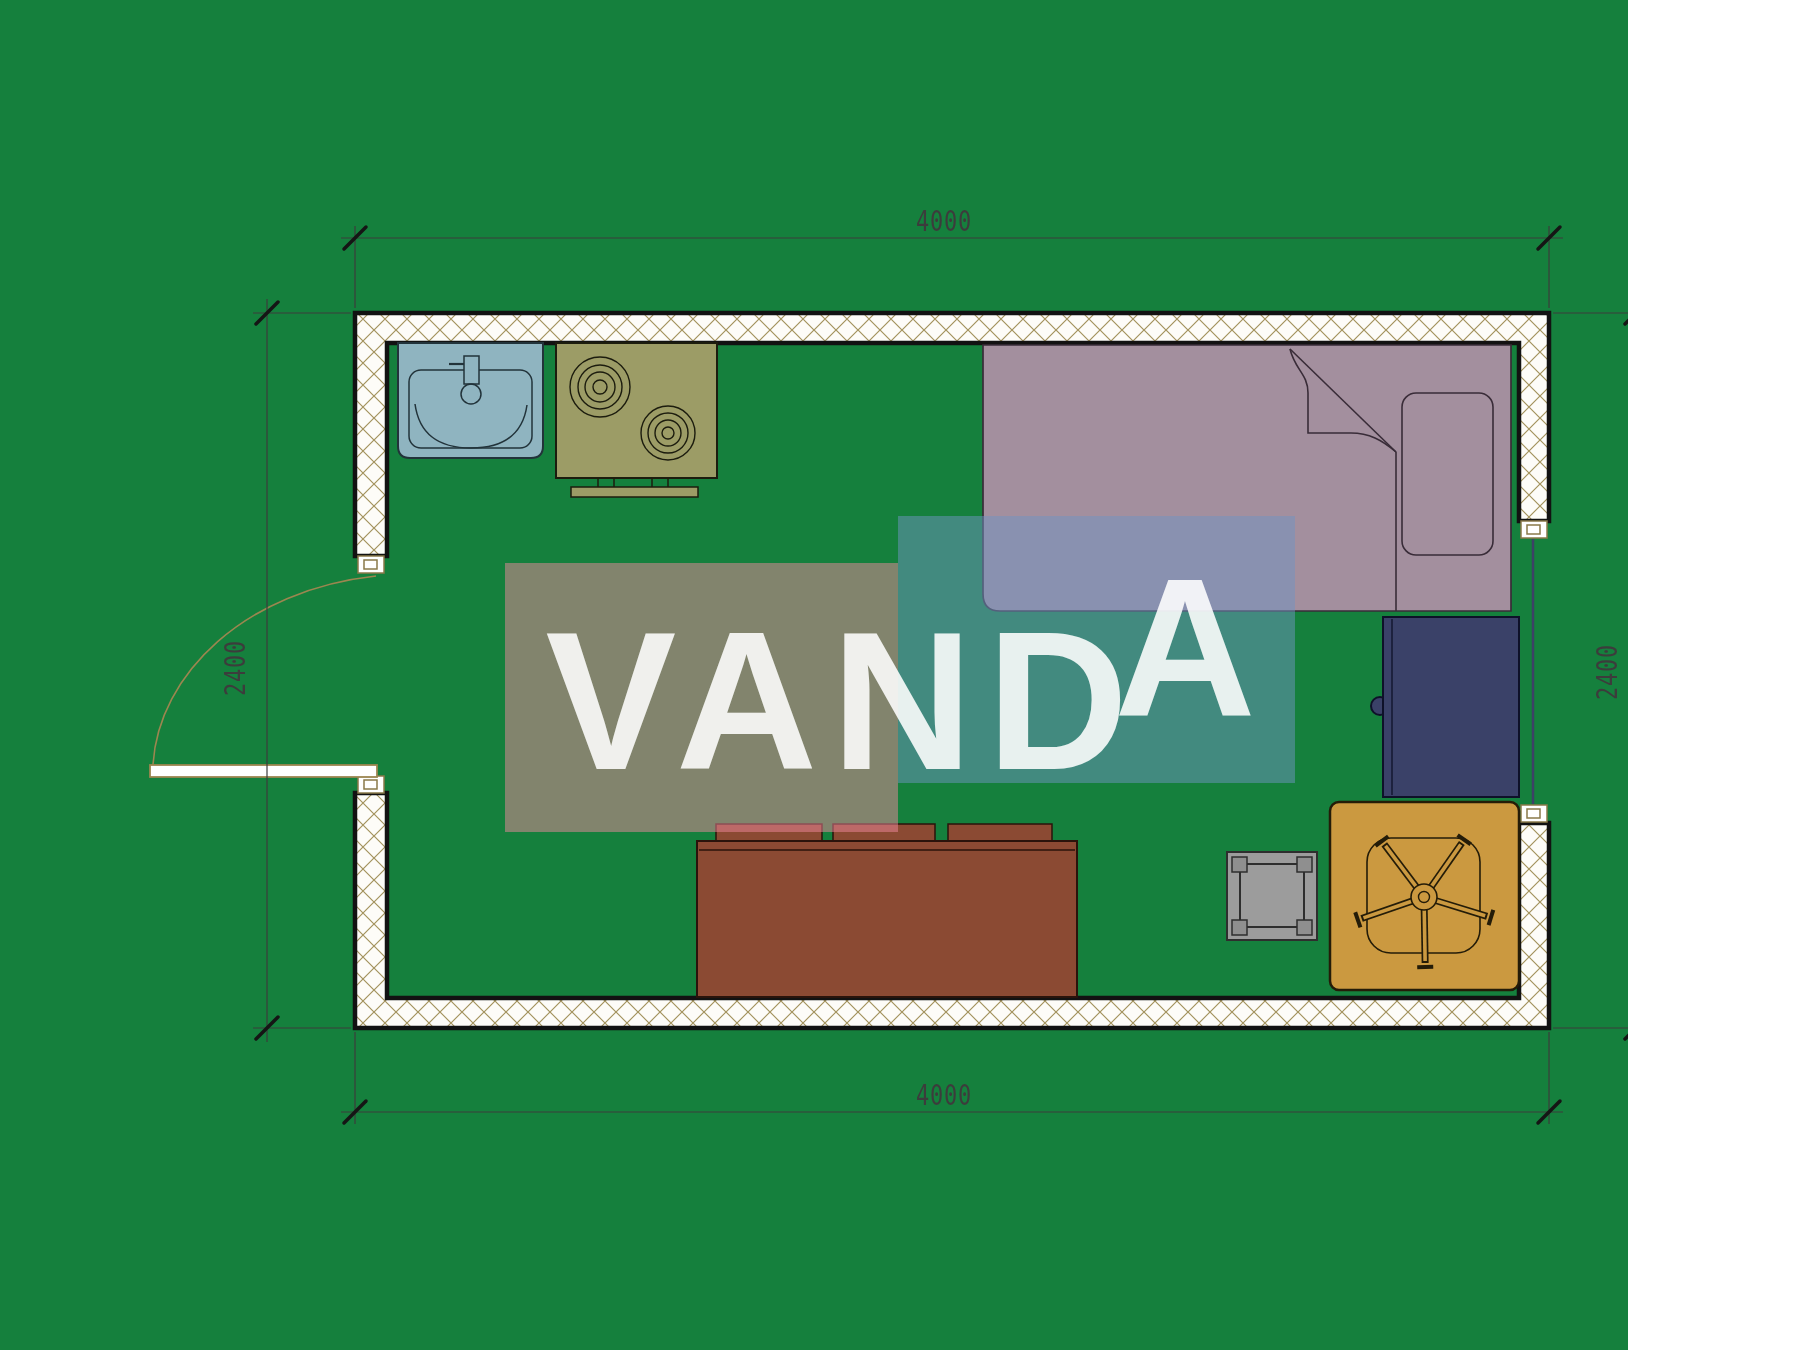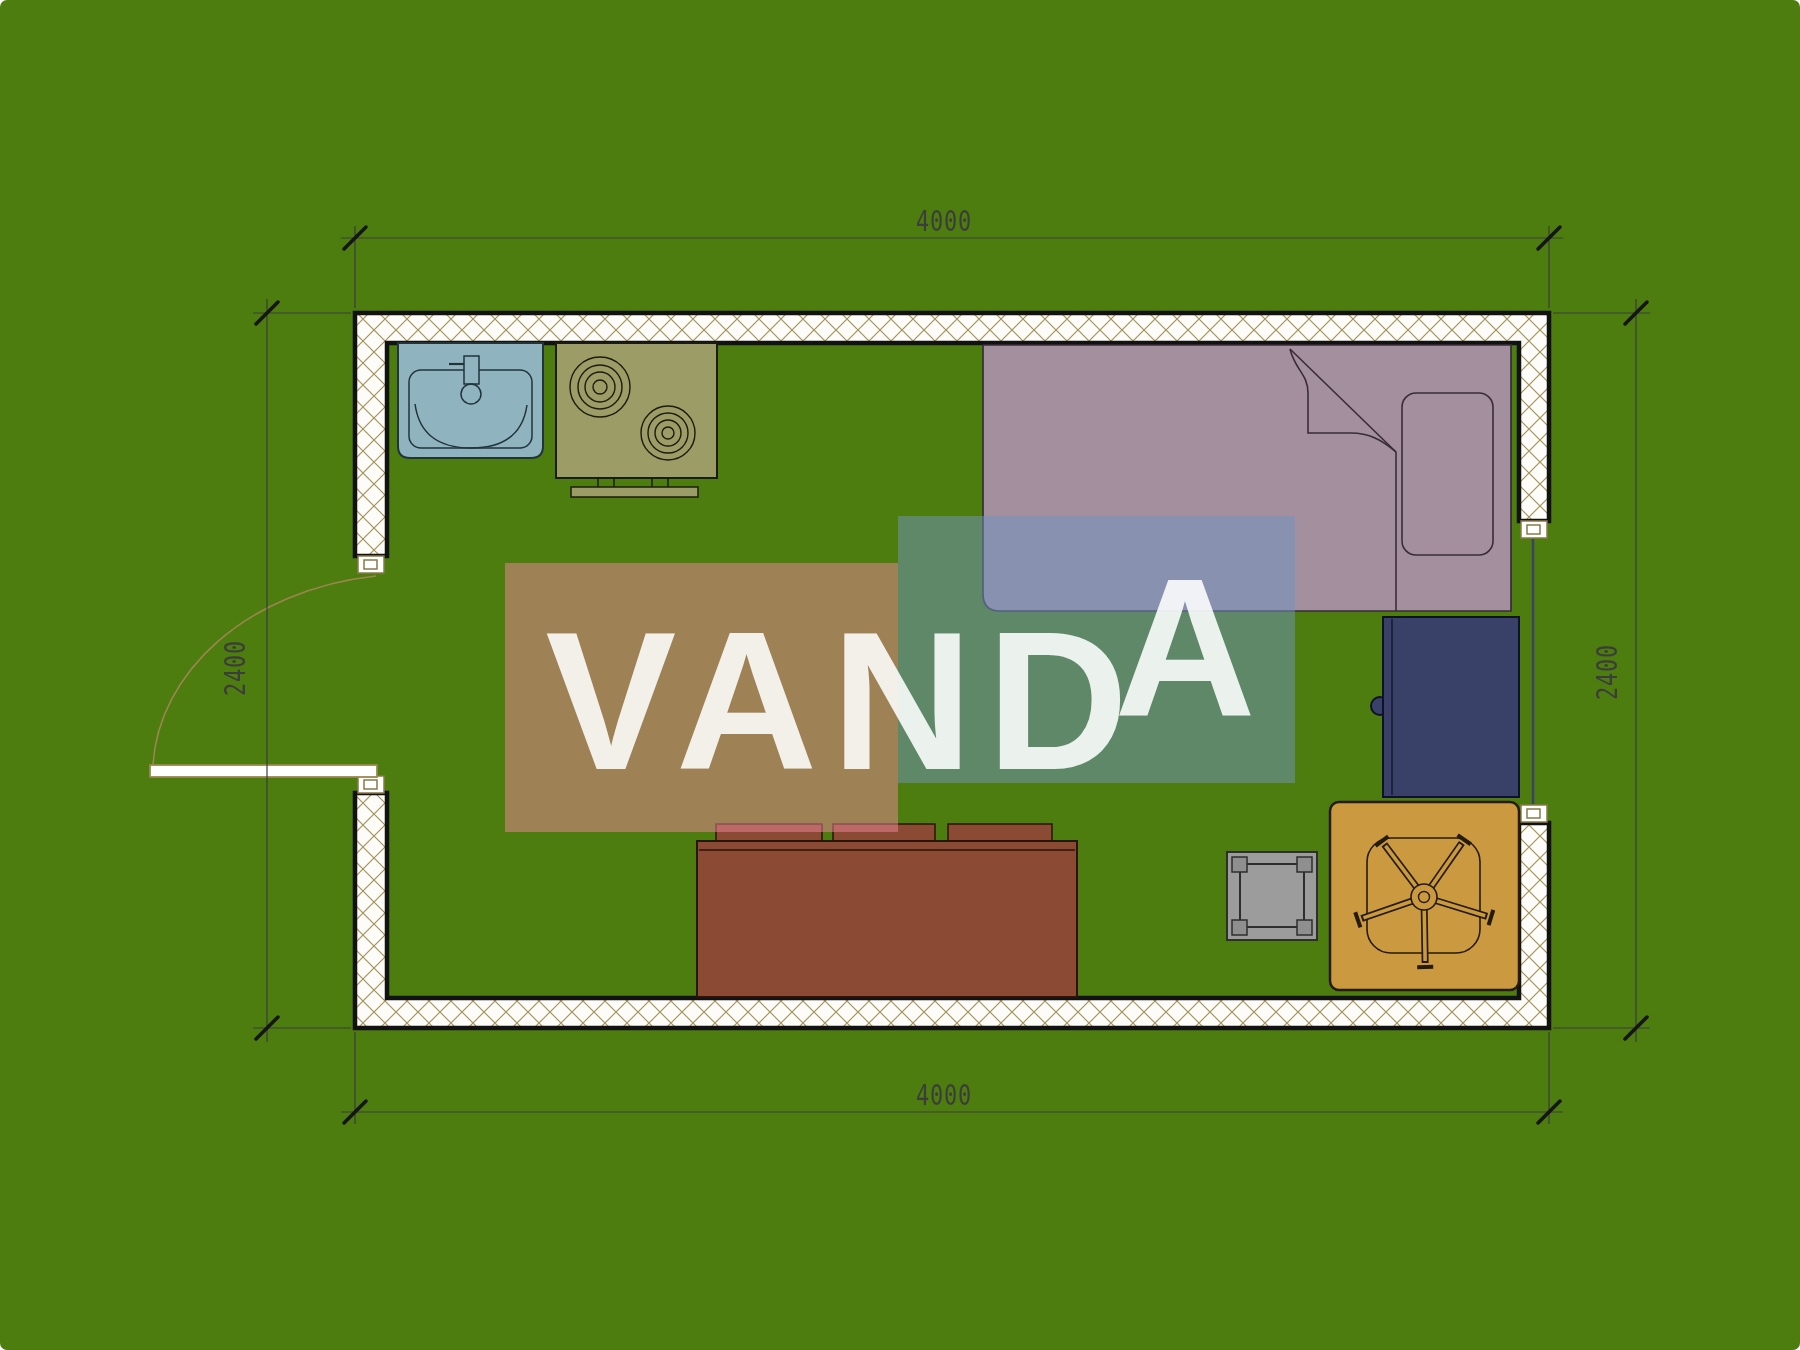--- a/index.html
+++ b/index.html
@@ -1,17 +1,17 @@
 <!DOCTYPE html>
 <html><head>
 <meta charset="utf-8">
 <style>
   html,body{margin:0;padding:0;background:#ffffff;}
-  .stage{position:relative;width:1800px;height:1350px;background:#4d7c0f;overflow:hidden;
-         font-family:"Liberation Sans",sans-serif;border-radius:7px;}
+  .stage{position:relative;width:1628px;height:1350px;background:#15803d;overflow:hidden;
+         font-family:"Liberation Sans",sans-serif;}
   svg{position:absolute;inset:0;}
   .dim-text{font-family:"DejaVu Sans Mono",monospace;font-size:28px;fill:#3C3C3C;letter-spacing:1px;}
   .wm-text{font-family:"Liberation Sans",sans-serif;font-weight:700;font-size:196px;
            letter-spacing:14px;fill:#FFFFFF;fill-opacity:0.88;text-anchor:middle;}
   .thinline{stroke:#3C3C3C;stroke-width:1.2;fill:none;}
   .tick{stroke:#151515;stroke-width:3.5;stroke-linecap:round;}
   .frame{fill:#ffffff;stroke:#8a7a4a;stroke-width:1.5;}
   .doorline{stroke:#9C8650;fill:none;}
 </style>
 </head>

